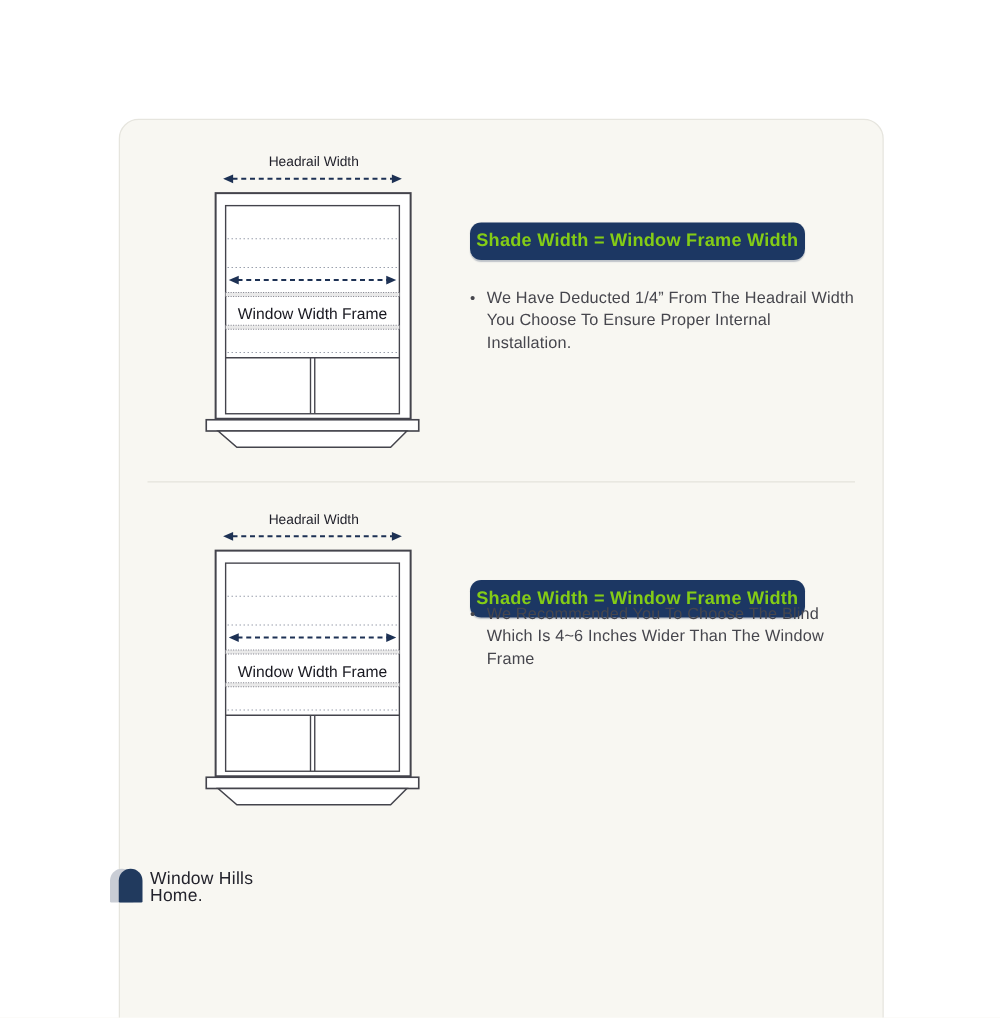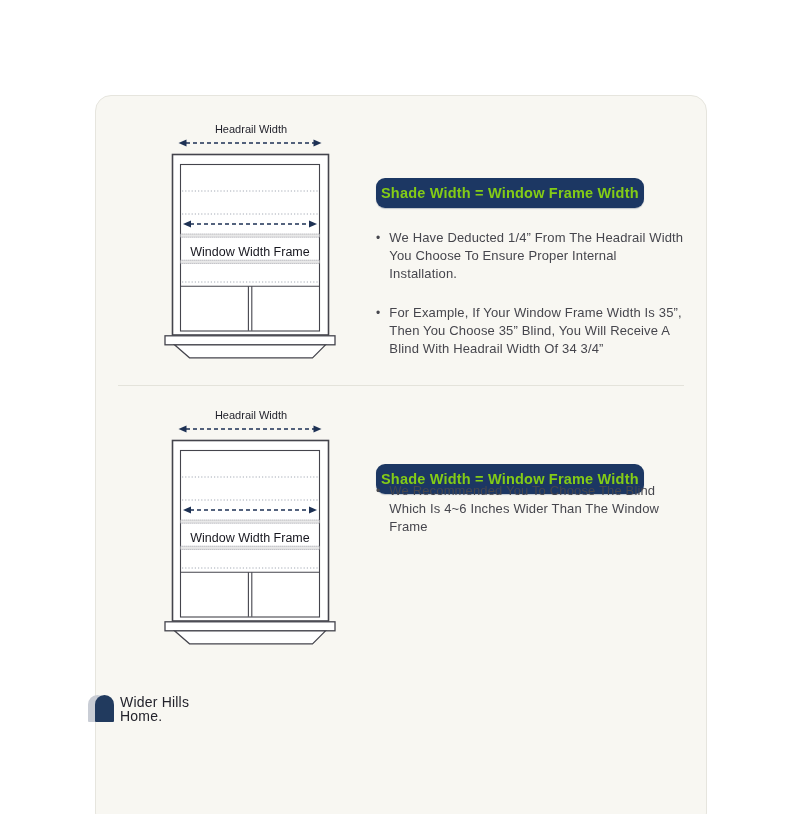--- a/index.html
+++ b/index.html
@@ -101,23 +101,20 @@
     <path d="M10.5,221.8 L161.5,221.8 L148.5,234.8 L25.5,234.8 Z" fill="#ffffff" stroke="#44444c" stroke-width="1.2"></path>
   </svg>
 
 
   <div id="badge-inside" class="badge">Shade Width = Window Frame Width</div>
 
   <div id="bullets-inside" class="bullet-list">
     <div class="bullet">
       <span class="text">We Have Deducted 1/4” From The Headrail Width You Choose To Ensure Proper Internal Installation.</span>
     </div>
-    <div class="bullet">
-      <span class="text">For Example, If Your Window Frame Width Is 35”, Then You Choose 35” Blind, You Will Receive A Blind With Headrail Width Of 34 3/4”</span>
-    </div>
   </div>
 
   <div class="divider"></div>
 
   <svg id="diagram-outside" class="diagram" viewBox="0 0 172 236">
     <text x="87" y="10" text-anchor="middle" font-size="11" fill="#1e1e28">Headrail Width</text>
     <g>
       <line x1="22" y1="20" x2="150" y2="20" stroke="#1d3154" stroke-width="1.6" stroke-dasharray="4 3"></line>
       <polygon points="14.5,20 22.5,16.5 22.5,23.5" fill="#1d3154"></polygon>
       <polygon points="157.5,20 149.5,16.5 149.5,23.5" fill="#1d3154"></polygon>
@@ -162,16 +159,16 @@
   </div>
 
 </div>
 
 <div class="logo">
   <div class="logo-icon">
     <span class="arch arch-back"></span>
     <span class="arch arch-front"></span>
   </div>
   <div class="logo-text">
-    <div>Wider Hills</div>
+    <div>Window Hills</div>
     <div>Home.</div>
   </div>
 </div>
 
 </body></html>

